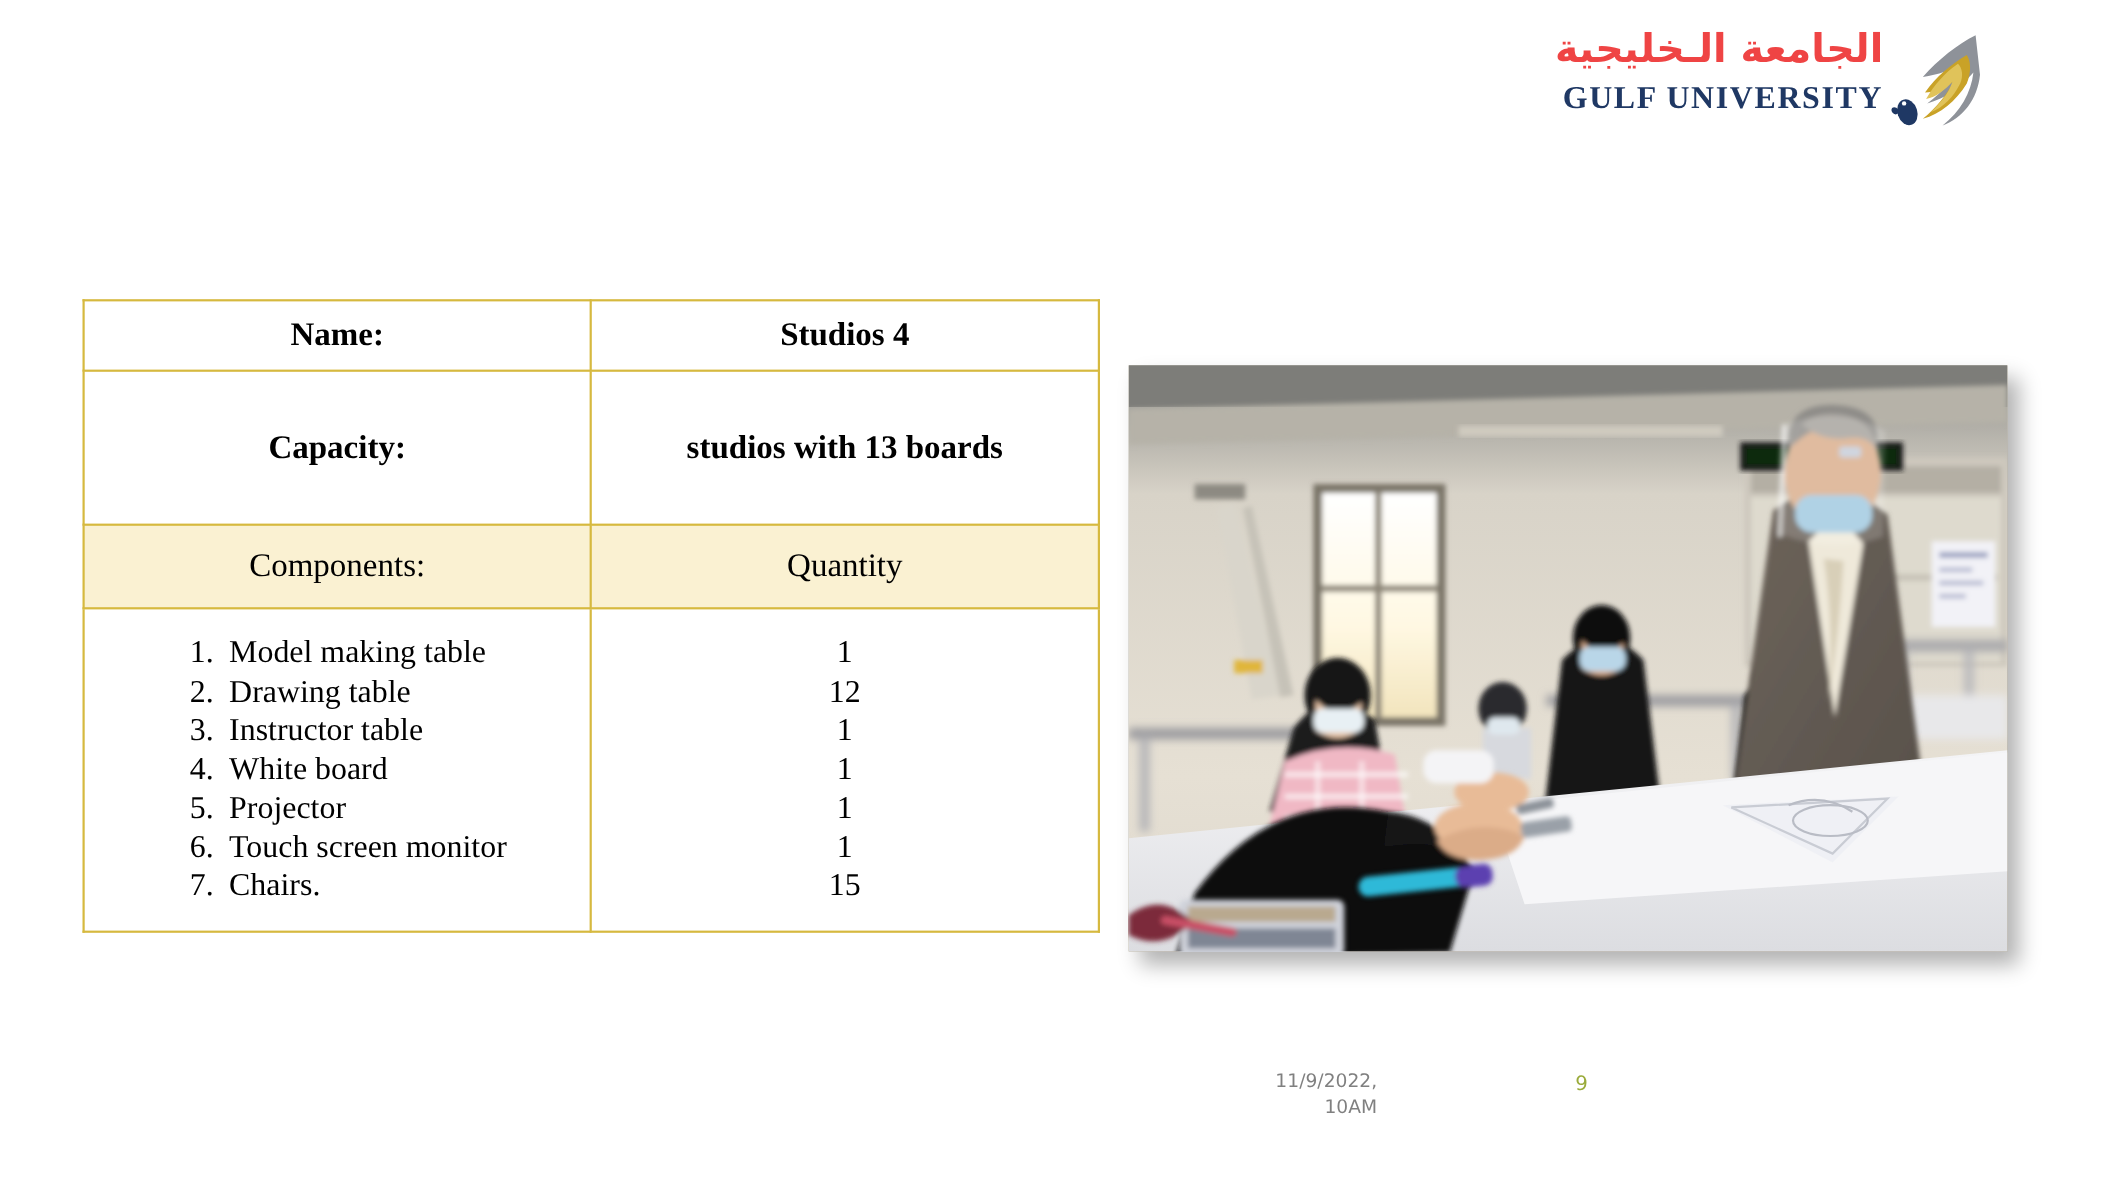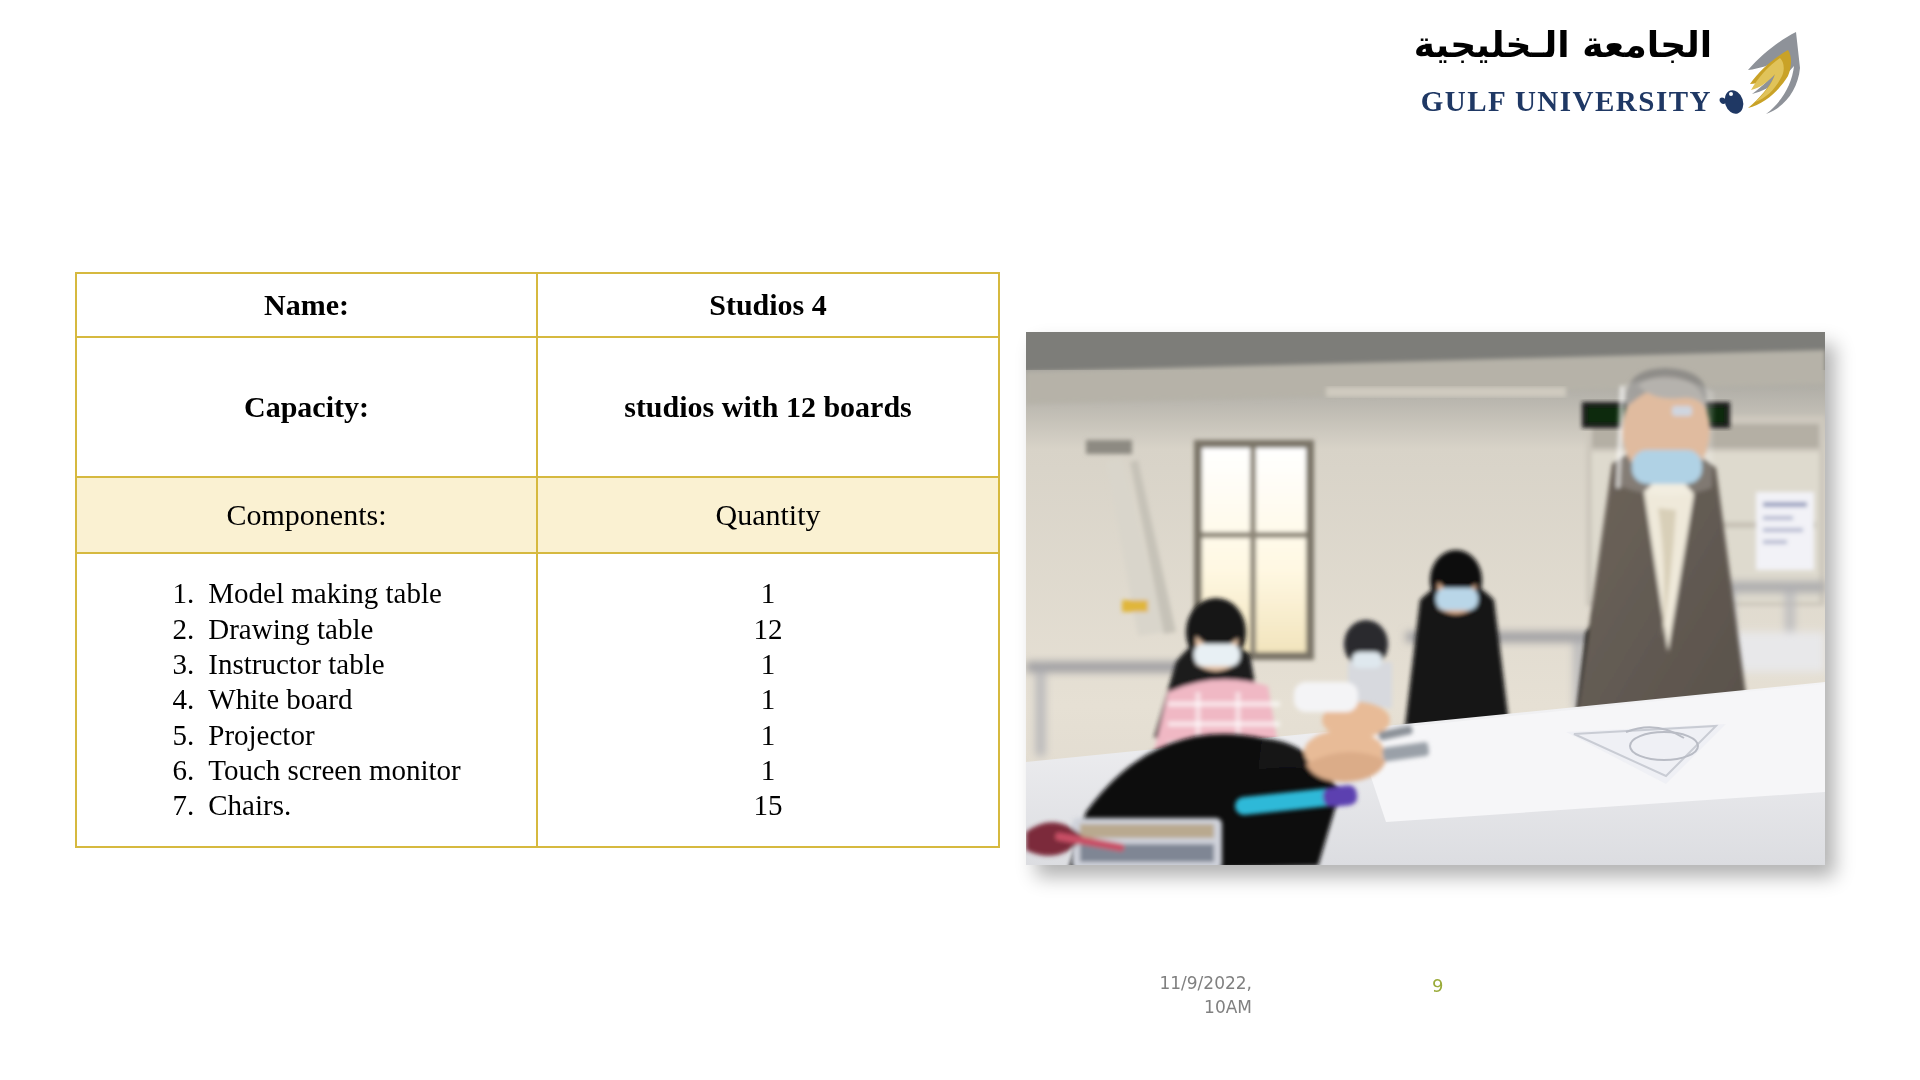--- a/index.html
+++ b/index.html
@@ -23,34 +23,34 @@
     text-align: right;
     display: flex;
     align-items: flex-start;
     gap: 6px;
   }
   .logo-text { text-align: right; }
   .logo-arabic {
     font-family: "DejaVu Sans", sans-serif;
     font-size: 36px;
     font-weight: 700;
-    color: #000000;
+    color: #ef4444;
     letter-spacing: 1px;
     line-height: 1.15;
     direction: rtl;
     white-space: nowrap;
   }
   .logo-latin {
     font-family: "Liberation Serif", serif;
     font-size: 29px;
     font-weight: 700;
     color: #1f3864;
     letter-spacing: 1.5px;
     line-height: 1.15;
-    margin-top: 20px;
+    margin-top: 8px;
     white-space: nowrap;
   }
   .logo-mark {
     width: 82px;
     height: 92px;
     margin-top: 4px;
     flex: 0 0 auto;
   }
 
   
@@ -179,21 +179,21 @@
 <table class="spec-table">
   <tbody>
     <tr class="row-white">
       <td class="col-label cell-name">Name:</td>
       <td class="col-value cell-name">Studios 4</td>
     </tr>
 
 
     <tr class="row-white">
       <td class="col-label cell-capacity">Capacity:</td>
-      <td class="col-value cell-capacity">studios with 12 boards</td>
+      <td class="col-value cell-capacity">studios with 13 boards</td>
     </tr>
 
     <tr class="row-tint">
       <td class="col-label cell-comp">Components:</td>
       <td class="col-value cell-comp">Quantity</td>
     </tr>
 
     <tr class="row-white">
       <td class="col-label cell-list">
         <ol class="comp-list" id="components-list"><li><span class="num">1.</span><span>Model making table</span></li><li><span class="num">2.</span><span>Drawing table</span></li><li><span class="num">3.</span><span>Instructor table</span></li><li><span class="num">4.</span><span>White board</span></li><li><span class="num">5.</span><span>Projector</span></li><li><span class="num">6.</span><span>Touch screen monitor</span></li><li><span class="num">7.</span><span>Chairs.</span></li></ol>

